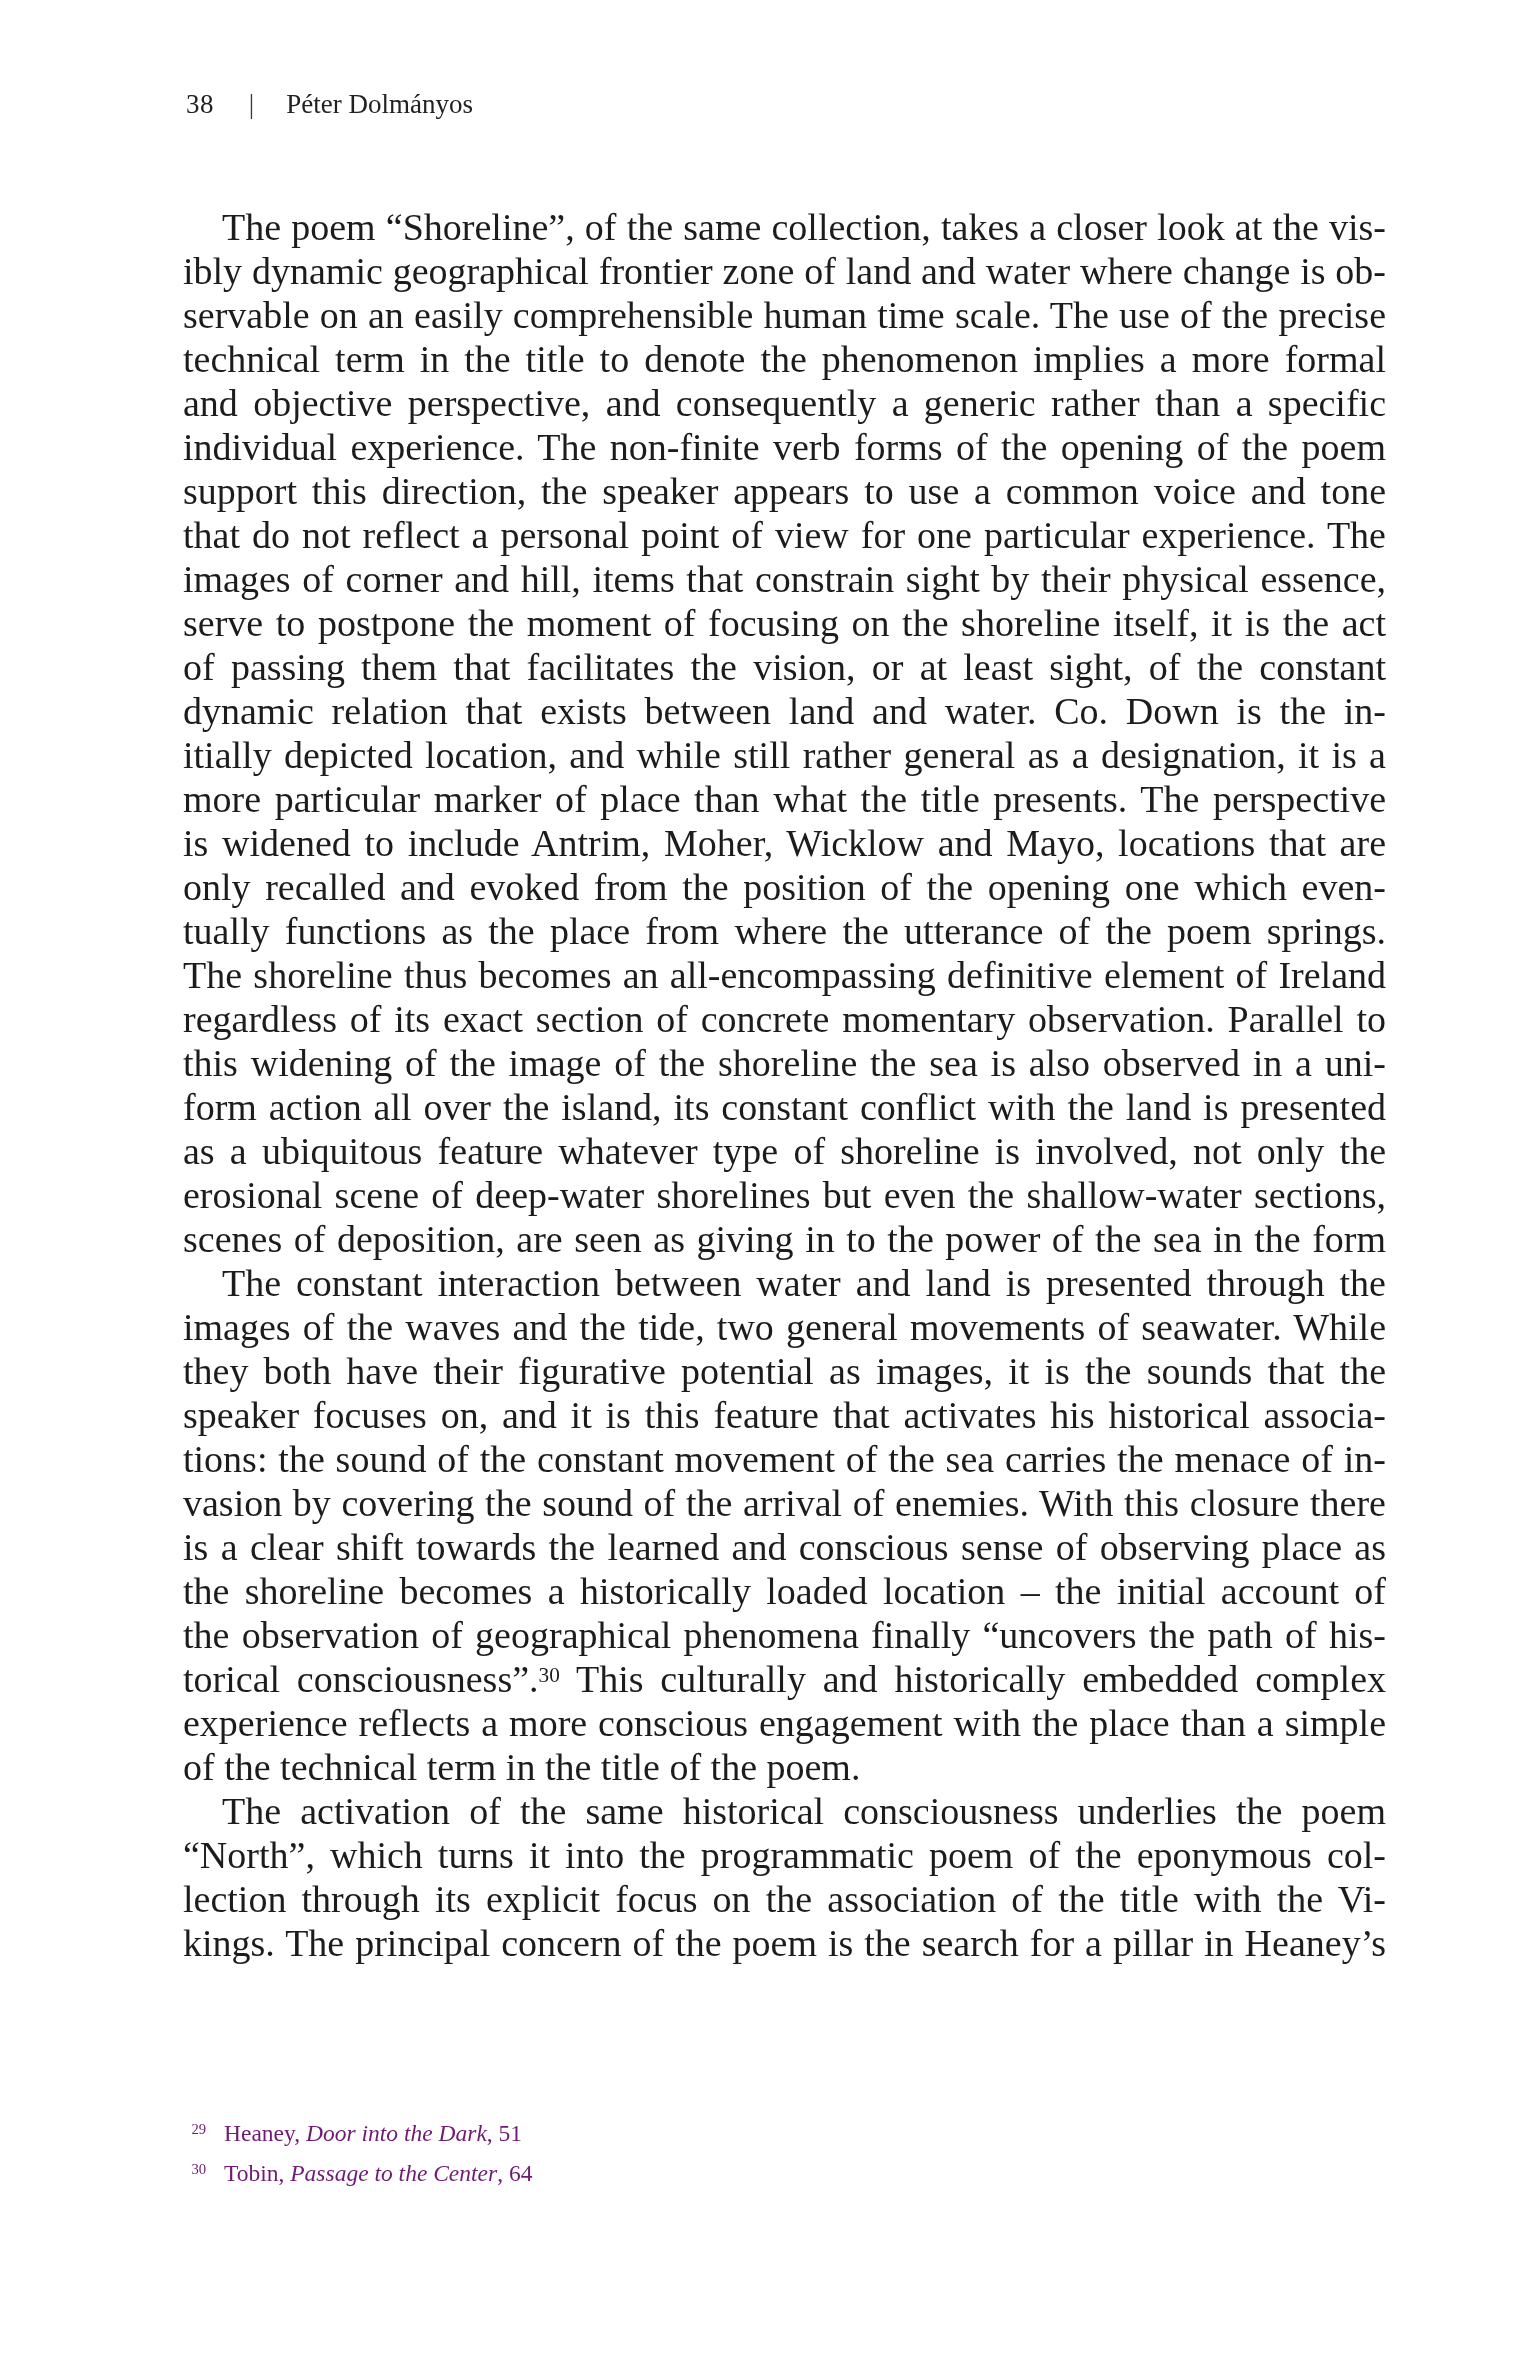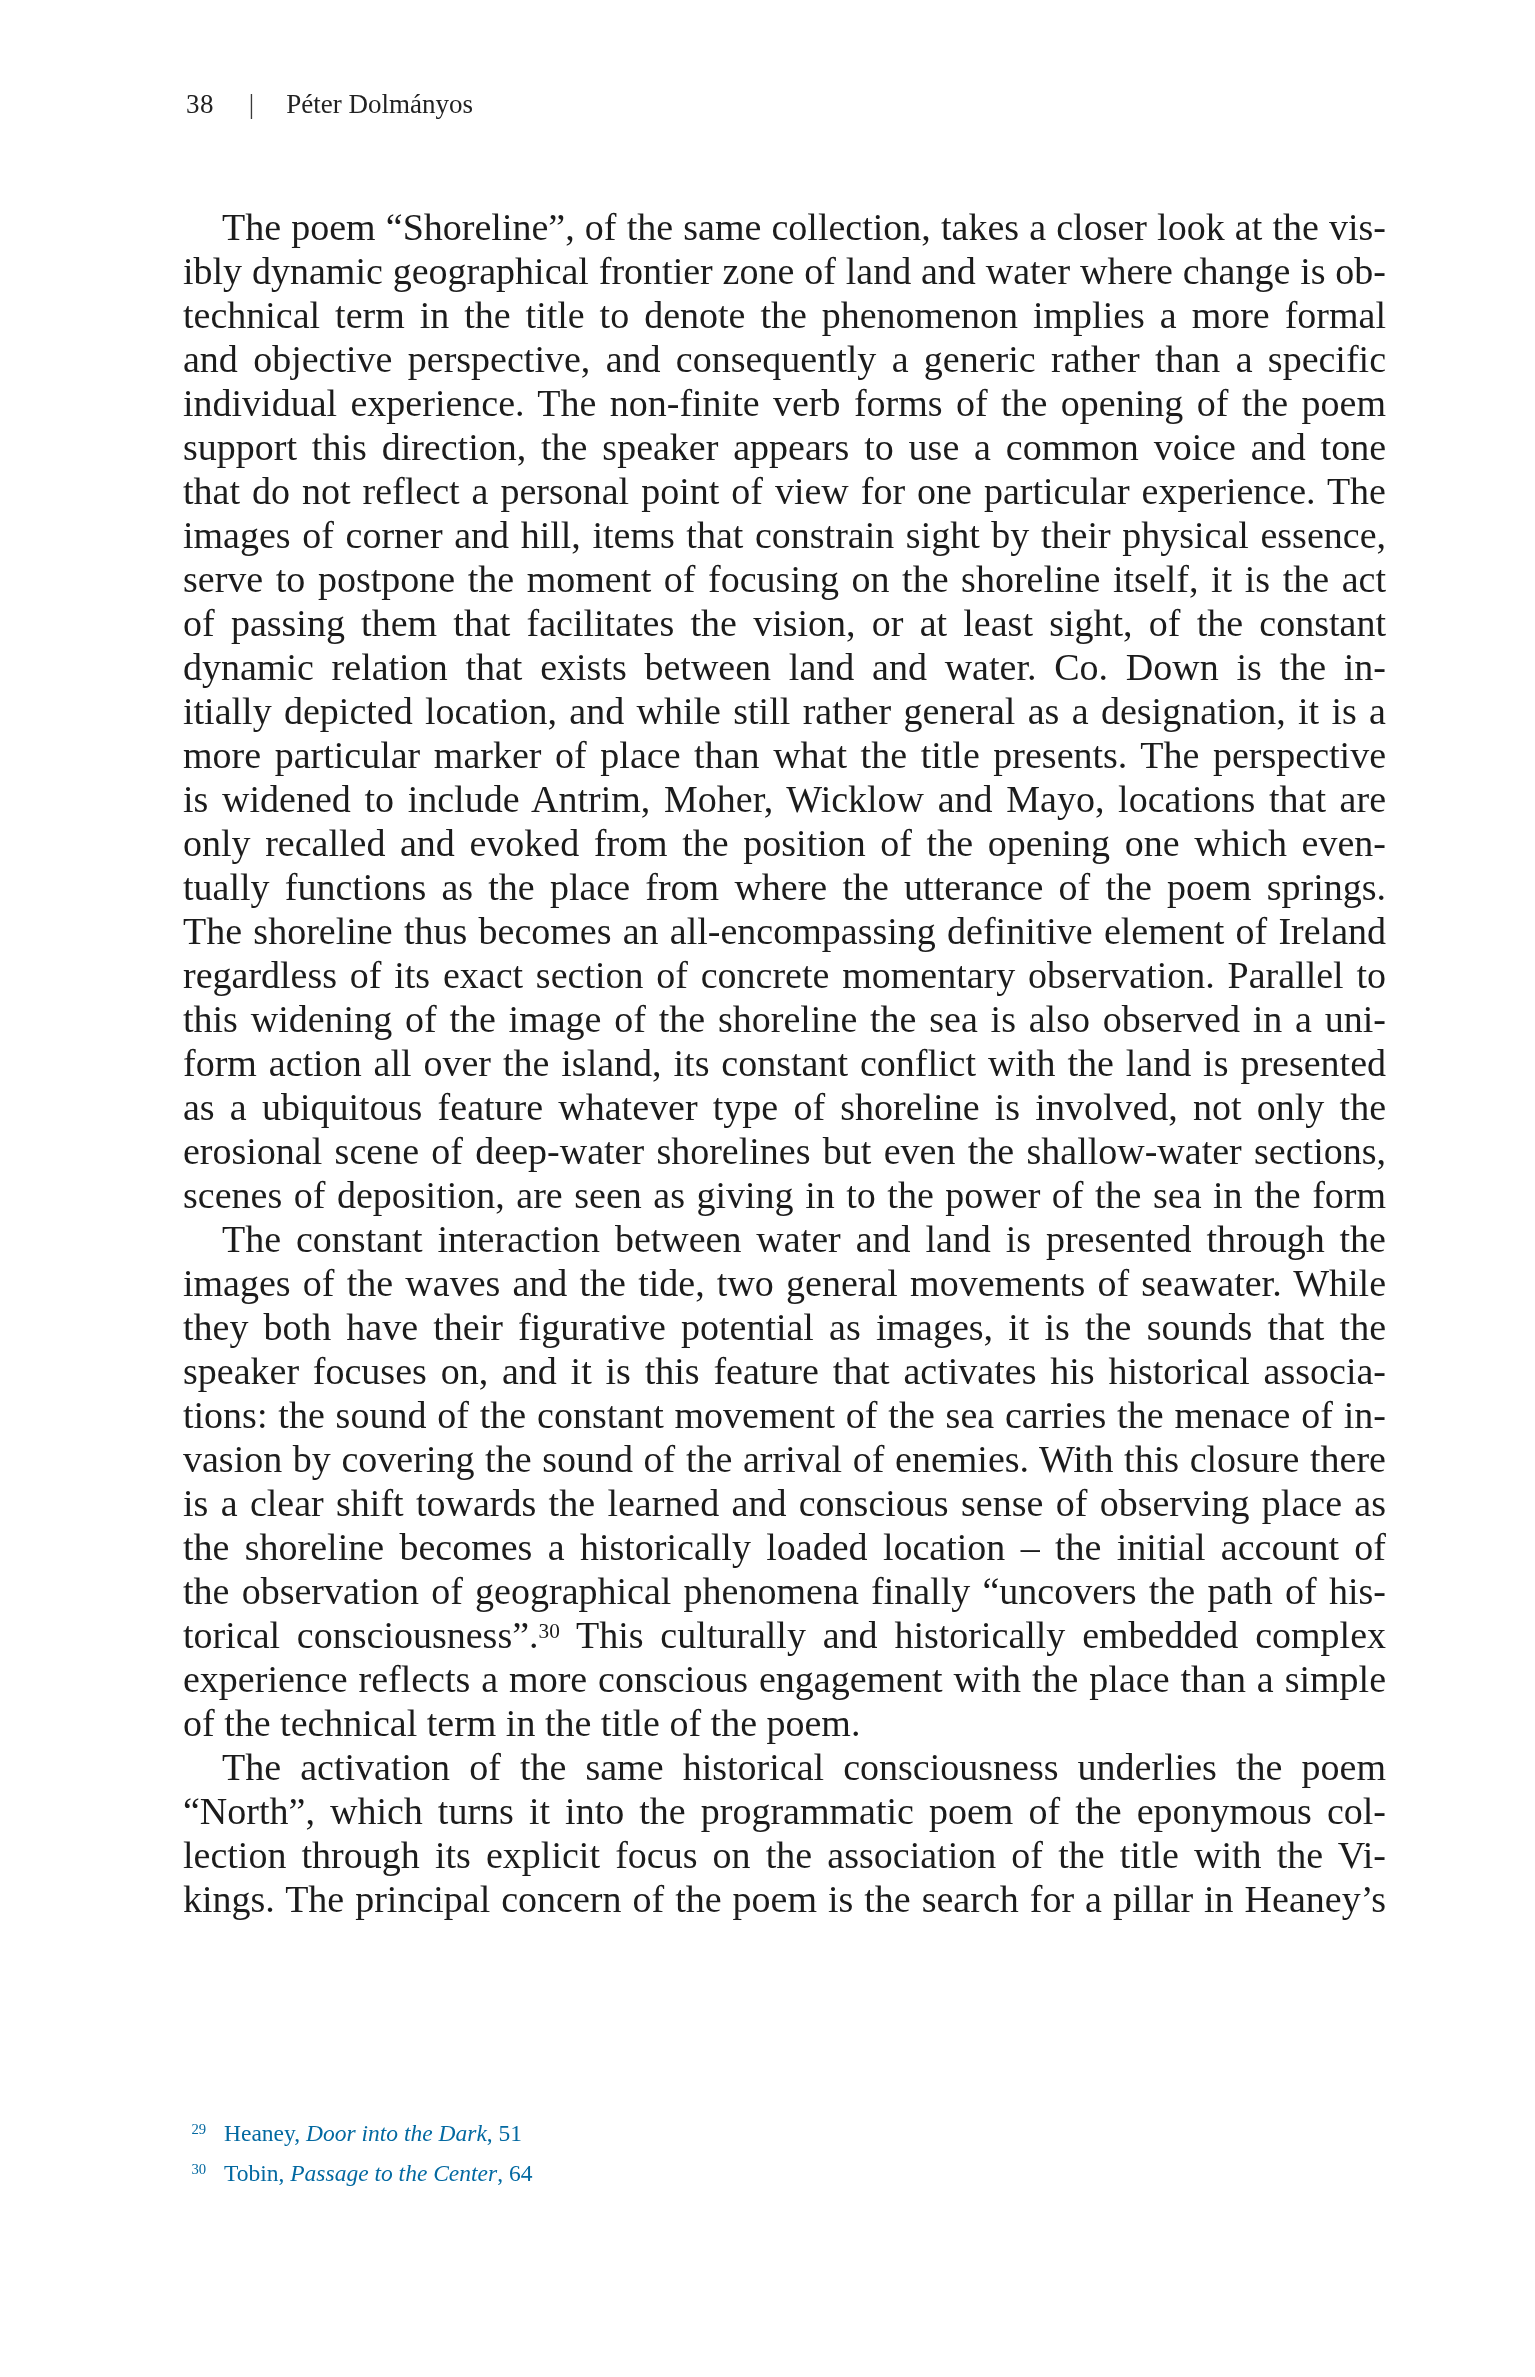--- a/index.html
+++ b/index.html
@@ -60,21 +60,21 @@
     top: -0.48em;
     vertical-align: baseline;
   }
   .footnotes {
     position: absolute;
     left: 183px;
     top: 2115px;
     width: 1203px;
     font-size: 23.5px;
     line-height: 37px;
-    color: #0369a1;
+    color: #701a75;
   }
   .fn-row { white-space: nowrap; }
   .fn-marker {
     display: inline-block;
     width: 41px;
     padding-left: 8.4px;
     box-sizing: border-box;
     font-size: 14.7px;
     position: relative;
     top: -7.5px;
@@ -89,20 +89,21 @@
   <div class="running-header">
     <span class="pagenum">38</span>
     <span class="sep">|</span>
     <span class="author">Péter Dolmányos</span>
   </div>
 
   <div class="body-text">
       <div class="paragraph">
         <div class="pline first">The poem “Shoreline”, of the same collection, takes a closer look at the vis-</div>
         <div class="pline">ibly dynamic geographical frontier zone of land and water where change is ob-</div>
+        <div class="pline">servable on an easily comprehensible human time scale. The use of the precise</div>
         <div class="pline">technical term in the title to denote the phenomenon implies a more formal</div>
         <div class="pline">and objective perspective, and consequently a generic rather than a specific</div>
         <div class="pline">individual experience. The non-finite verb forms of the opening of the poem</div>
         <div class="pline">support this direction, the speaker appears to use a common voice and tone</div>
         <div class="pline">that do not reflect a personal point of view for one particular experience. The</div>
         <div class="pline">images of corner and hill, items that constrain sight by their physical essence,</div>
         <div class="pline">serve to postpone the moment of focusing on the shoreline itself, it is the act</div>
         <div class="pline">of passing them that facilitates the vision, or at least sight, of the constant</div>
         <div class="pline">dynamic relation that exists between land and water. Co. Down is the in-</div>
         <div class="pline">itially depicted location, and while still rather general as a designation, it is a</div>

